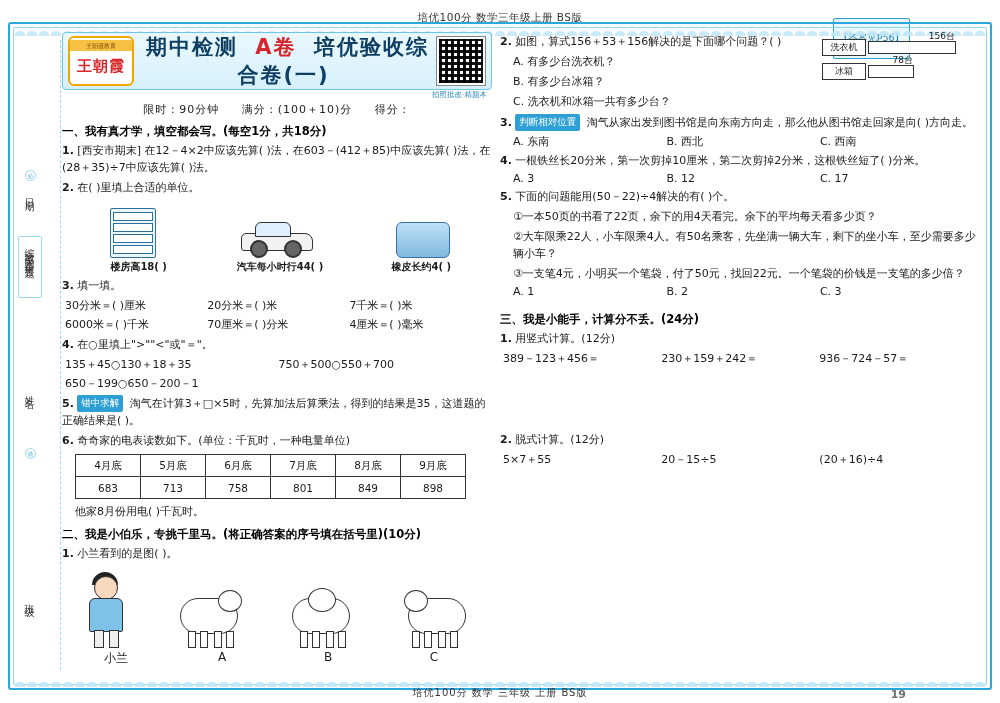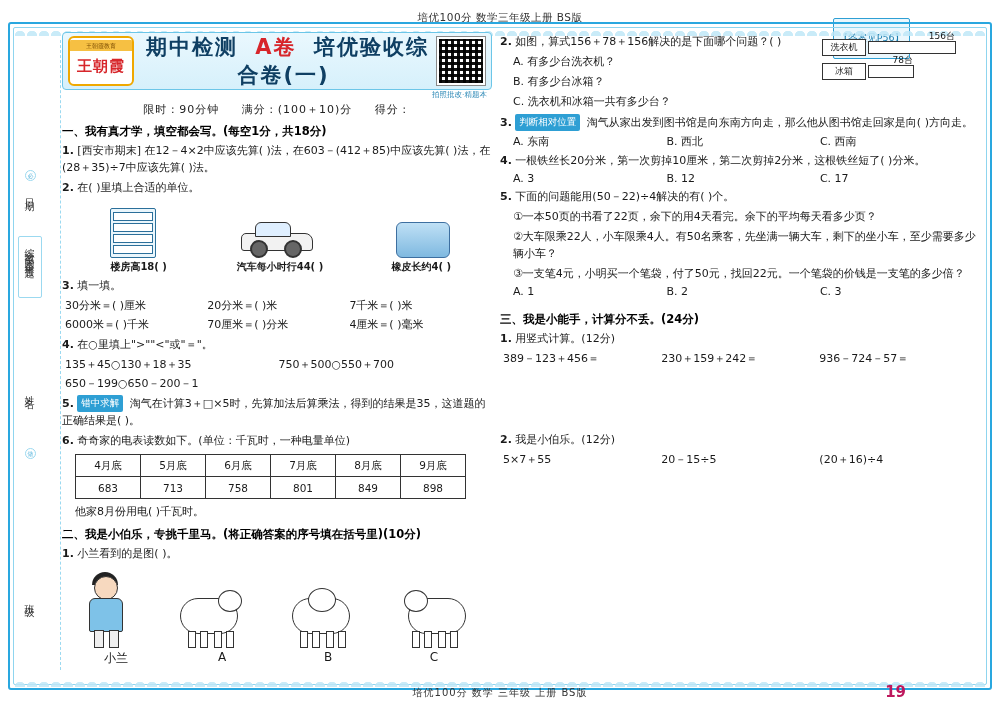--- a/index.html
+++ b/index.html
@@ -163,21 +163,21 @@
   .barrow{display:flex;align-items:center;margin-bottom:7px;font-size:9.5px;}
   .barlabel{width:42px;height:15px;border:1px solid #333;text-align:center;line-height:15px;font-size:9px;background:#fff;}
   .bar{height:11px;border:1px solid #333;background:#fff;margin-left:2px;position:relative;}
   .barnum{position:absolute;top:-12px;right:0;font-size:9px;}
 
   .footer{
     position:absolute;left:0;bottom:3px;width:1000px;text-align:center;
     font-size:10px;color:#333;letter-spacing:1px;
   }
   .pageno{
-    position:absolute;right:22px;bottom:2px;font-size:15px;font-weight:bold;color:#be185d;
+    position:absolute;right:22px;bottom:2px;font-size:11px;font-weight:bold;color:#737373;
   }
   .calcline{margin:4px 0 4px 3px;display:flex;}
   .calcline span{width:33.3%;}
   .space-lg{height:58px;}
   .space-md{height:34px;}
 </style>
 </head>
 <body>
 
 <div class="page">
@@ -359,21 +359,21 @@
       <span>C</span>
     </div>
 
   </div>
 
   <div class="col col-right">
 
     <div style="position:relative;min-height:78px;">
       <div class="q" style="width:310px">
         <span class="q-num">2.</span>
-        <span>如图，算式156＋78＋156解决的是下面哪个问题？(      )</span>
+        <span>如图，算式156＋53＋156解决的是下面哪个问题？(      )</span>
       </div>
       <div class="q indent" style="width:300px">A. 有多少台洗衣机？</div>
       <div class="q indent" style="width:300px">B. 有多少台冰箱？</div>
       <div class="q indent" style="width:300px">C. 洗衣机和冰箱一共有多少台？</div>
 
       <div class="barbox">
         <div class="barrow">
           <div class="barlabel">洗衣机</div>
           <div class="bar" style="width:86px">
             <span class="barnum">156台</span>
@@ -430,21 +430,21 @@
     </div>
     <div class="calcline">
       <span>389－123＋456＝</span>
       <span>230＋159＋242＝</span>
       <span>936－724－57＝</span>
     </div>
     <div class="space-lg"></div>
 
     <div class="q">
       <span class="q-num">2.</span>
-      <span>我是小伯乐。(12分)</span>
+      <span>脱式计算。(12分)</span>
     </div>
     <div class="calcline">
       <span>5×7＋55</span>
       <span>20－15÷5</span>
       <span>(20＋16)÷4</span>
     </div>
     <div class="space-md"></div>
 
   </div>
 

